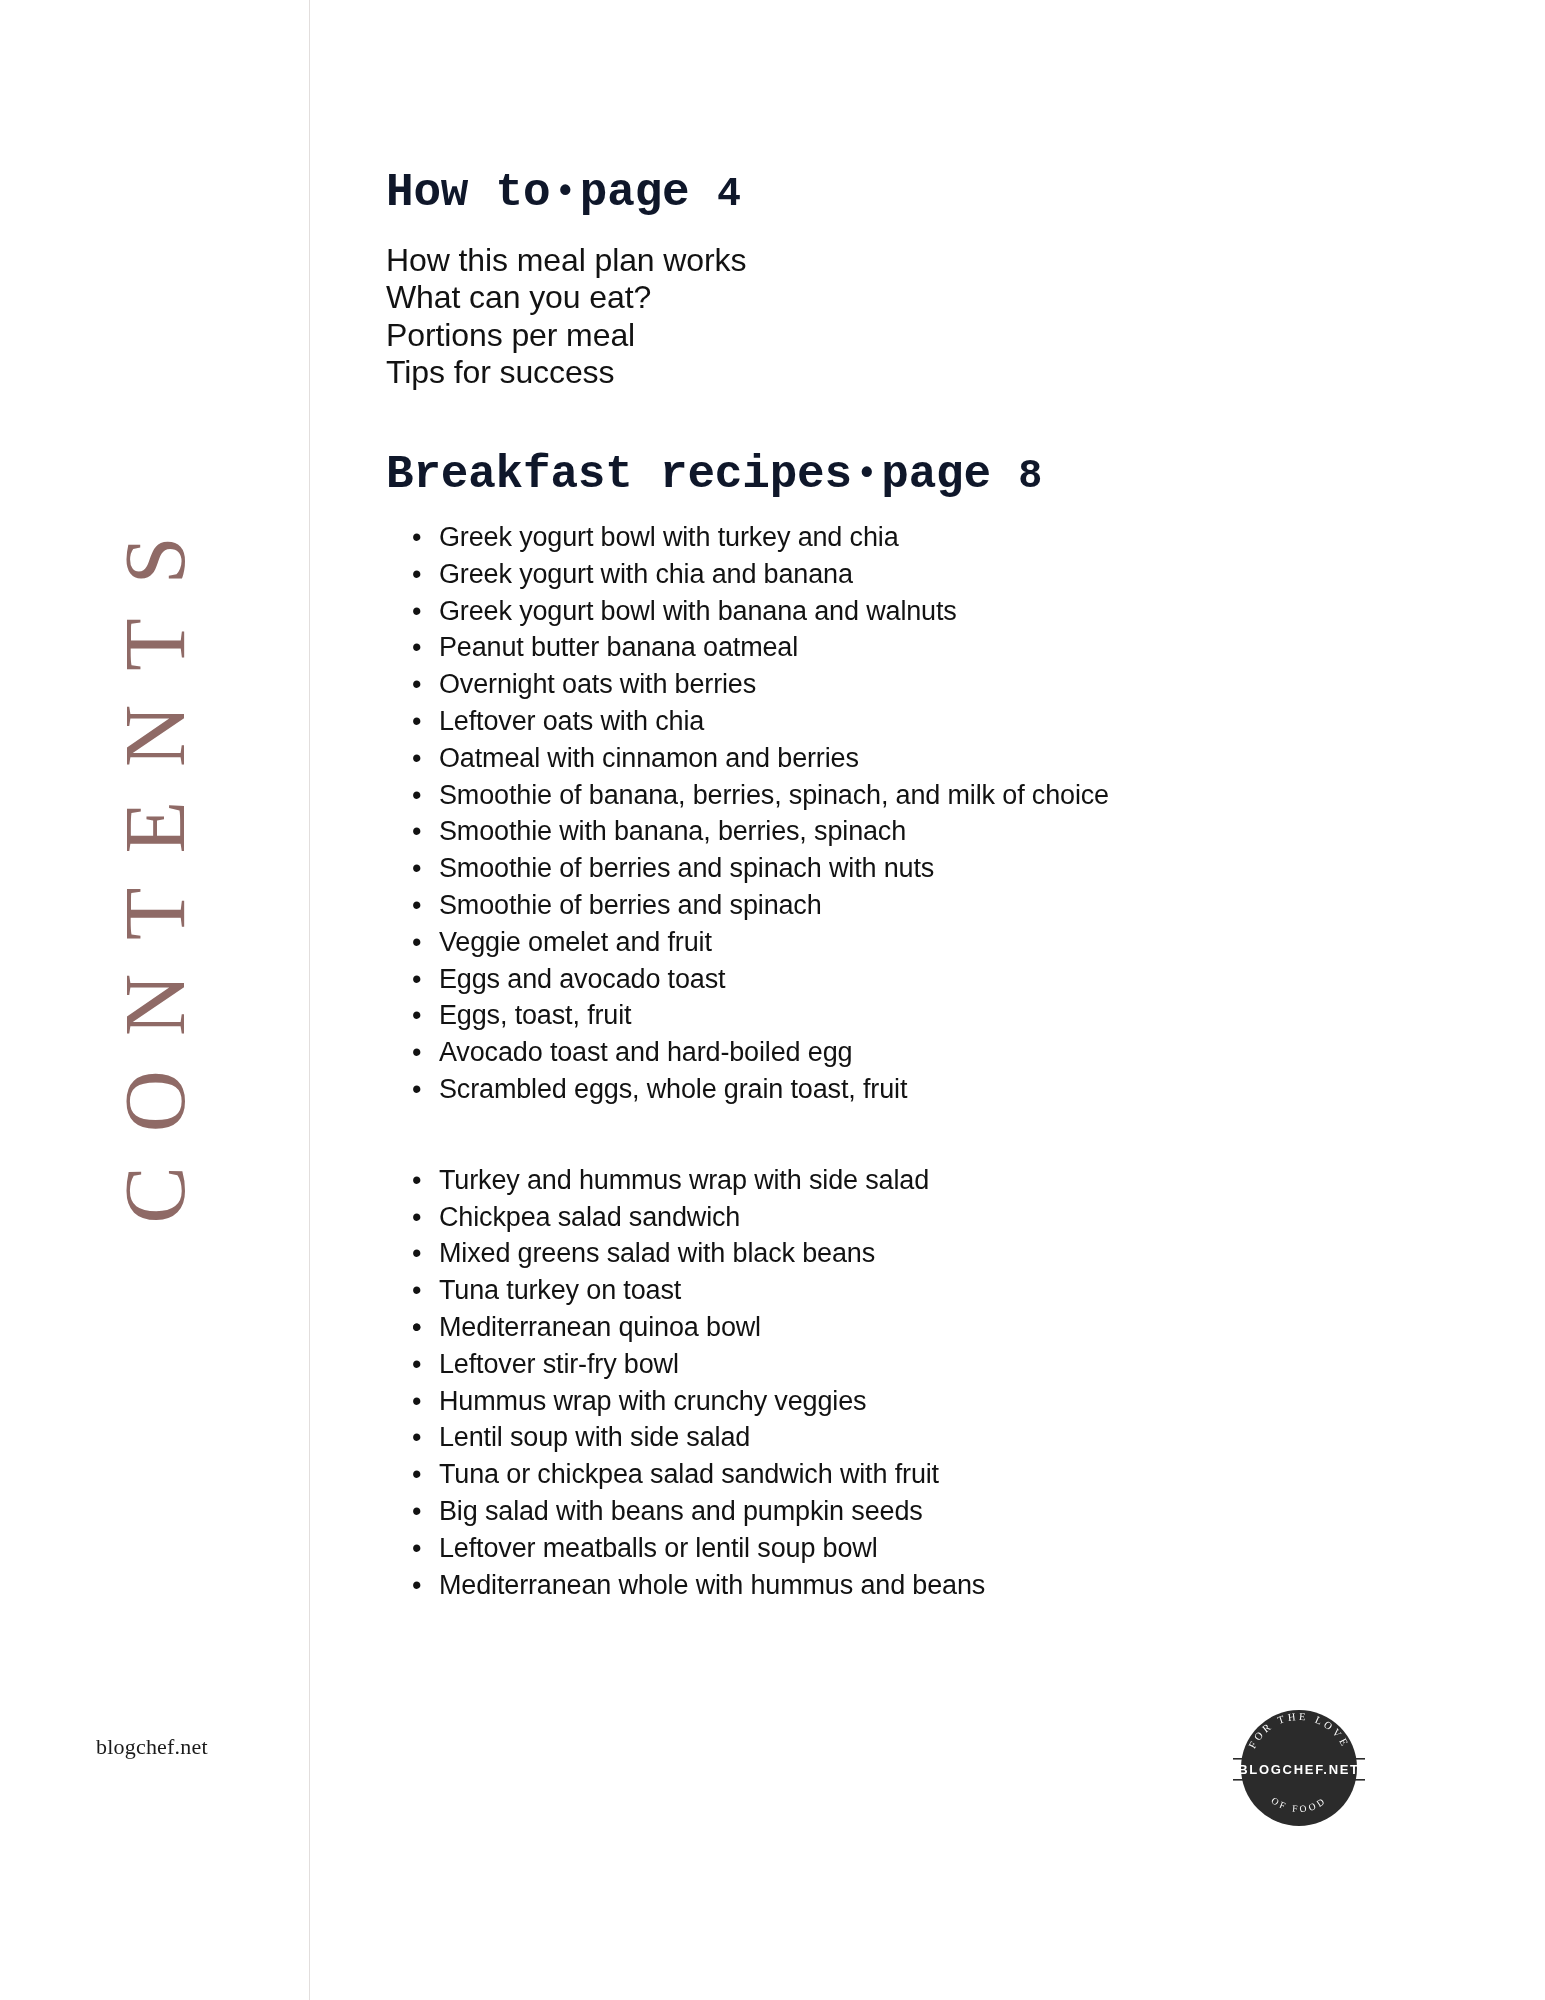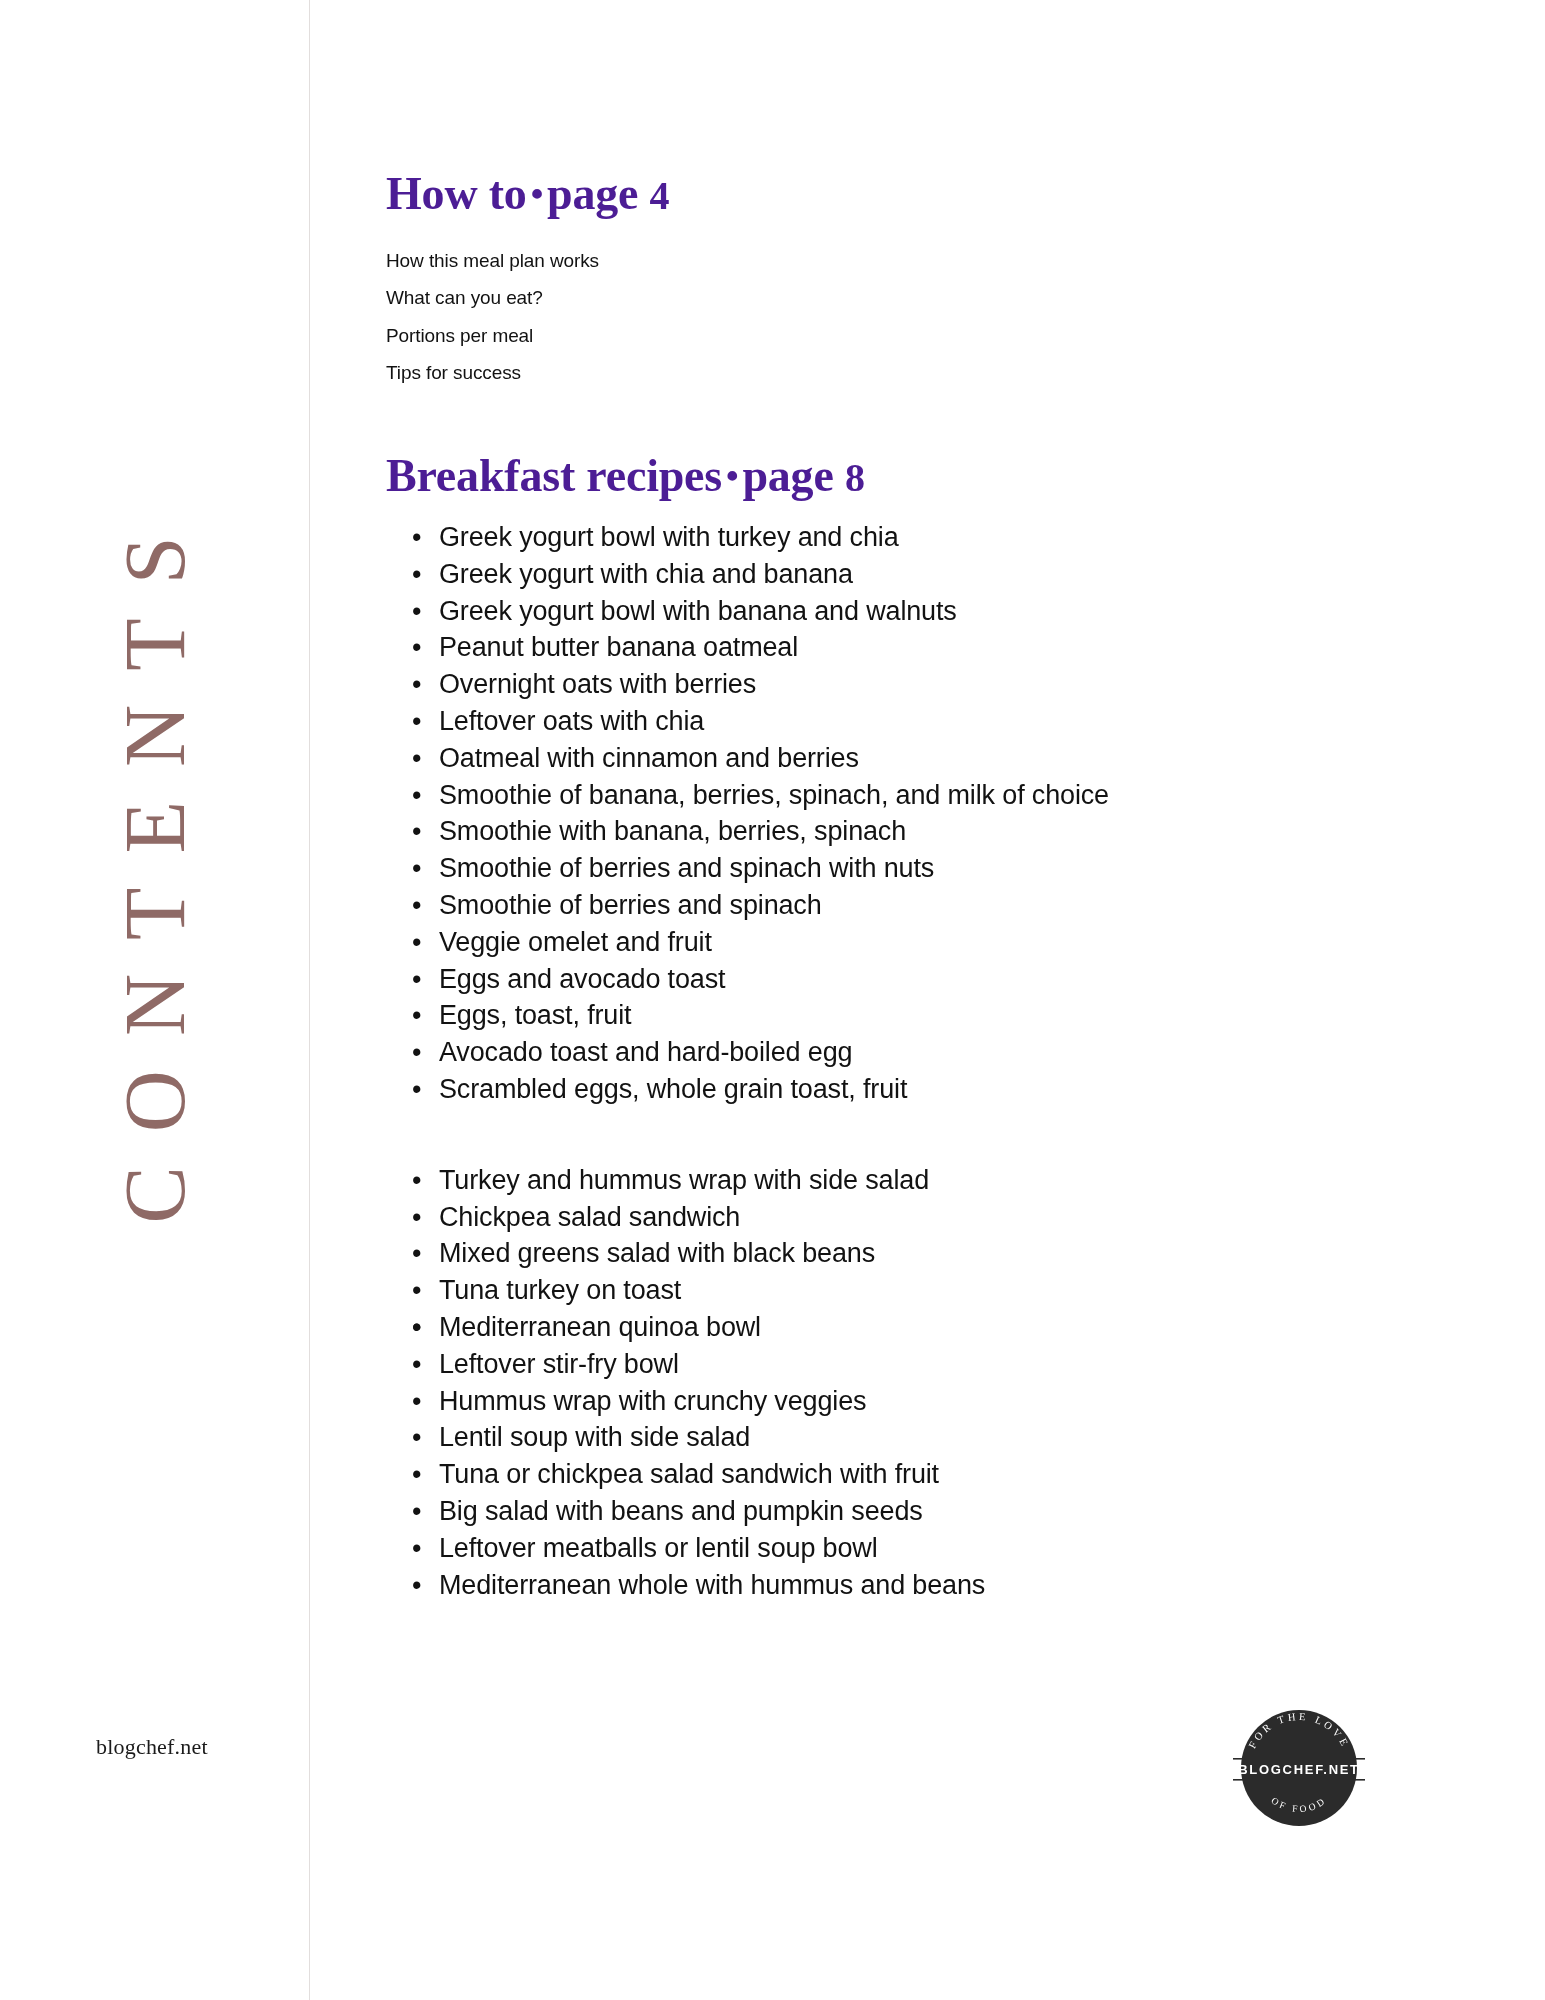--- a/index.html
+++ b/index.html
@@ -80,45 +80,45 @@
     left: 386px;
     top: 168px;
     width: 1000px;
   }
 
   .section {
     margin-bottom: 0;
   }
 
   h2.section-title {
-    font-family: Liberation Serif, serif;
+    font-family: Liberation Mono, monospace;
     font-weight: 700;
     font-size: 46px;
-    color: #4c1d95;
+    color: #0f172a;
     margin: 0 0 22px 0;
     letter-spacing: -0.2px;
     line-height: 1.12;
   }
   h2.section-title .dot {
     font-size: 36px;
     vertical-align: 3px;
     padding: 0 4px;
   }
   h2.section-title .pagenum {
     font-size: 40px;
   }
 
   .plain-list {
     list-style: none;
     margin: 0;
     padding: 0;
   }
   .plain-list li {
     font-family: "Liberation Sans", sans-serif;
-    font-size: 19px;
+    font-size: 32px;
     color: #121212;
     line-height: 37.5px;
     letter-spacing: -0.1px;
   }
 
   .bullet-list {
     list-style: none;
     margin: 0;
     padding: 0;
   }

